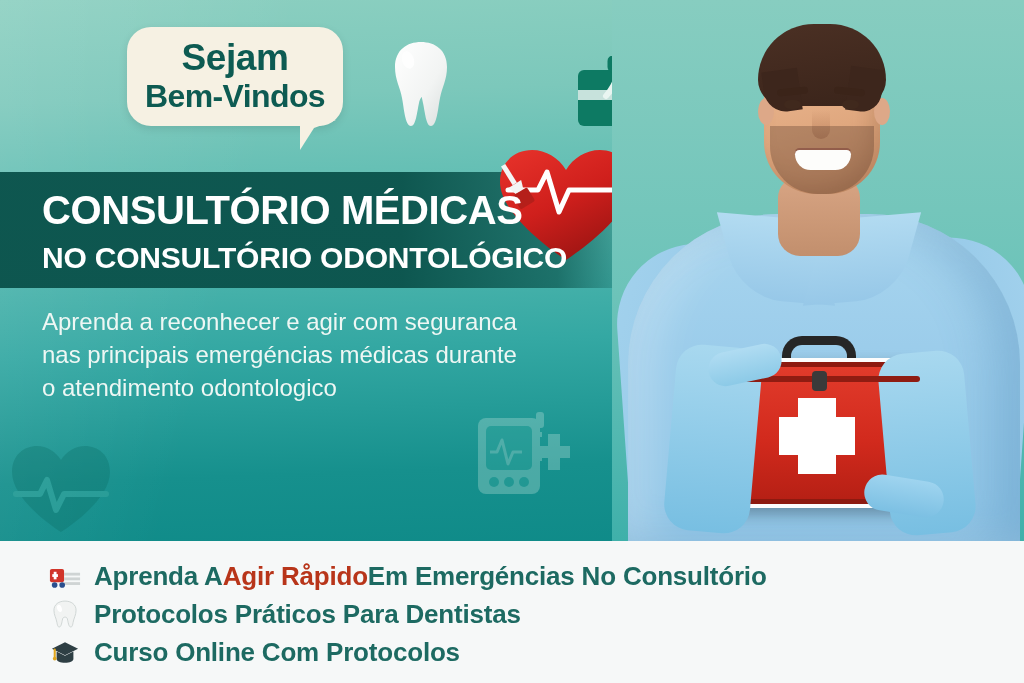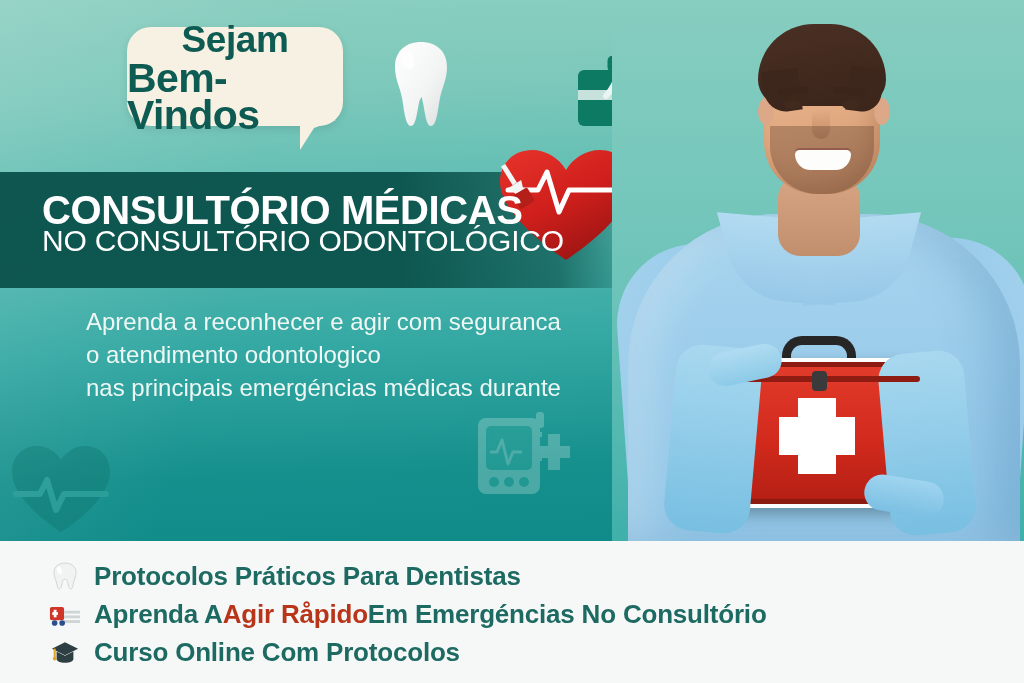--- a/index.html
+++ b/index.html
@@ -231,47 +231,47 @@
     border-top:8px solid #f6f1e3;
     border-bottom:22px solid transparent;
     border-right:22px solid transparent;
     z-index:5;
   }
   .bubble-l1 {
     font-size:37px; font-weight:bold; color:#0d5b52;
     line-height:40px; letter-spacing:-0.4px;
   }
   .bubble-l2 {
-    font-size:41px; font-weight:bold; color:#0d5b52;
+    font-size:32px; font-weight:bold; color:#0d5b52;
     line-height:37px; letter-spacing:-0.6px;
   }
 
   
   .title-main {
     position:absolute; left:42px; top:188px;
     font-size:40px; font-weight:bold; color:#ffffff;
     letter-spacing:-0.4px; line-height:44px;
     z-index:7; white-space:nowrap;
   }
   .title-sub {
-    position:absolute; left:42px; top:224px;
-    font-size:30px; font-weight:normal; color:#ffffff;
+    position:absolute; left:42px; top:241px;
+    font-size:30px; font-weight:bold; color:#ffffff;
     letter-spacing:-0.2px; line-height:34px;
     z-index:7; white-space:nowrap;
   }
 
   
   .desc {
     position:absolute; left:42px; top:305px;
     width:585px;
     font-size:24px; color:#eef7f4;
     line-height:33px; font-weight:400;
     z-index:7;
   }
-  .desc div { white-space:nowrap;margin-left:44px; }
+  .desc div { white-space:nowrap; }
 
   
   .tooth-big {
     position:absolute; left:392px; top:40px;
     width:58px; height:88px; z-index:3;
   }
   .bag-icon { position:absolute; left:576px; top:56px; width:90px; height:72px; z-index:3; }
   .cross-p  { position:absolute; left:900px; top:50px; width:62px; height:62px; z-index:3; opacity:.95; }
   .syringe  { position:absolute; left:924px; top:158px; width:70px; height:70px; z-index:3; }
   .heart-red{ position:absolute; left:492px; top:146px; width:148px; height:118px; z-index:5; }
@@ -421,37 +421,27 @@
     <div class="bubble-l1">Sejam</div>
     <div class="bubble-l2">Bem-Vindos</div>
   </div>
   <div class="bubble-tail"></div>
 
   <div class="title-main">CONSULTÓRIO MÉDICAS</div>
   <div class="title-sub">NO CONSULTÓRIO ODONTOLÓGICO</div>
 
   <div class="desc">
     <div>Aprenda a reconhecer e agir com seguranca</div>
+    <div>nas principais emergéncias médicas durante</div>
     <div>o atendimento odontologico</div>
-    <div>nas principais emergéncias médicas durante</div>
   </div>
 
   <div class="bottom"></div>
 
   <div class="bullets">
-
-    <div class="bullet">
-      <span class="bico">
-        <svg viewBox="0 0 26 30" width="24" height="28">
-          <path d="M13 1C6.5 1 1 4.5 1 11c0 5 2.3 8 3.2 13 .9 4.8 1.3 5 2.8 5 2 0 2.6-5.2 3.4-8.6.4-1.6 1.3-2 2.6-2s2.2.4 2.6 2c.8 3.4 1.4 8.6 3.4 8.6 1.5 0 1.9-.2 2.8-5C22.7 19 25 16 25 11 25 4.5 19.5 1 13 1z" fill="#f1f3f2" stroke="#cdd4d3" stroke-width="1"></path>
-          <ellipse cx="7" cy="9" rx="2.5" ry="4" fill="#ffffff" transform="rotate(-18 7 9)"></ellipse>
-        </svg>
-      </span>
-      <span>Protocolos Práticos Para Dentistas</span>
-    </div>
 
     <div class="bullet">
       <span class="bico">
         <svg viewBox="0 0 34 26" width="32" height="25">
           <rect x="1" y="5" width="15" height="14" rx="2" fill="#d1352a"></rect>
           <rect x="16" y="9" width="17" height="3" fill="#cfd4d4"></rect>
           <rect x="16" y="14" width="17" height="3" fill="#cfd4d4"></rect>
           <rect x="16" y="19" width="17" height="3" fill="#cfd4d4"></rect>
           <rect x="5" y="8" width="3" height="8" fill="#ffffff"></rect>
           <rect x="3.5" y="10.5" width="6" height="3" fill="#ffffff"></rect>
@@ -459,20 +449,30 @@
           <circle cx="14" cy="22" r="3" fill="#2b4f8e"></circle>
         </svg>
       </span>
       <span>Aprenda A </span>
         <span class="hl">Agir Råpido</span>
         <span> Em Emergéncias No Consultório</span>
     </div>
 
     <div class="bullet">
       <span class="bico">
+        <svg viewBox="0 0 26 30" width="24" height="28">
+          <path d="M13 1C6.5 1 1 4.5 1 11c0 5 2.3 8 3.2 13 .9 4.8 1.3 5 2.8 5 2 0 2.6-5.2 3.4-8.6.4-1.6 1.3-2 2.6-2s2.2.4 2.6 2c.8 3.4 1.4 8.6 3.4 8.6 1.5 0 1.9-.2 2.8-5C22.7 19 25 16 25 11 25 4.5 19.5 1 13 1z" fill="#f1f3f2" stroke="#cdd4d3" stroke-width="1"></path>
+          <ellipse cx="7" cy="9" rx="2.5" ry="4" fill="#ffffff" transform="rotate(-18 7 9)"></ellipse>
+        </svg>
+      </span>
+      <span>Protocolos Práticos Para Dentistas</span>
+    </div>
+
+    <div class="bullet">
+      <span class="bico">
         <svg viewBox="0 0 30 26" width="28" height="25">
           <path d="M15 2 1 9l14 7 14-7z" fill="#2e3f44"></path>
           <path d="M6 12v8c0 2.5 4 4 9 4s9-1.5 9-4v-8l-9 4.5z" fill="#2e3f44"></path>
           <path d="M4 9.8v8" stroke="#e0a61e" stroke-width="2.2" stroke-linecap="round"></path>
           <circle cx="4" cy="19.5" r="2" fill="#e0a61e"></circle>
         </svg>
       </span>
       <span>Curso Online Com Protocolos</span>
     </div>
 

